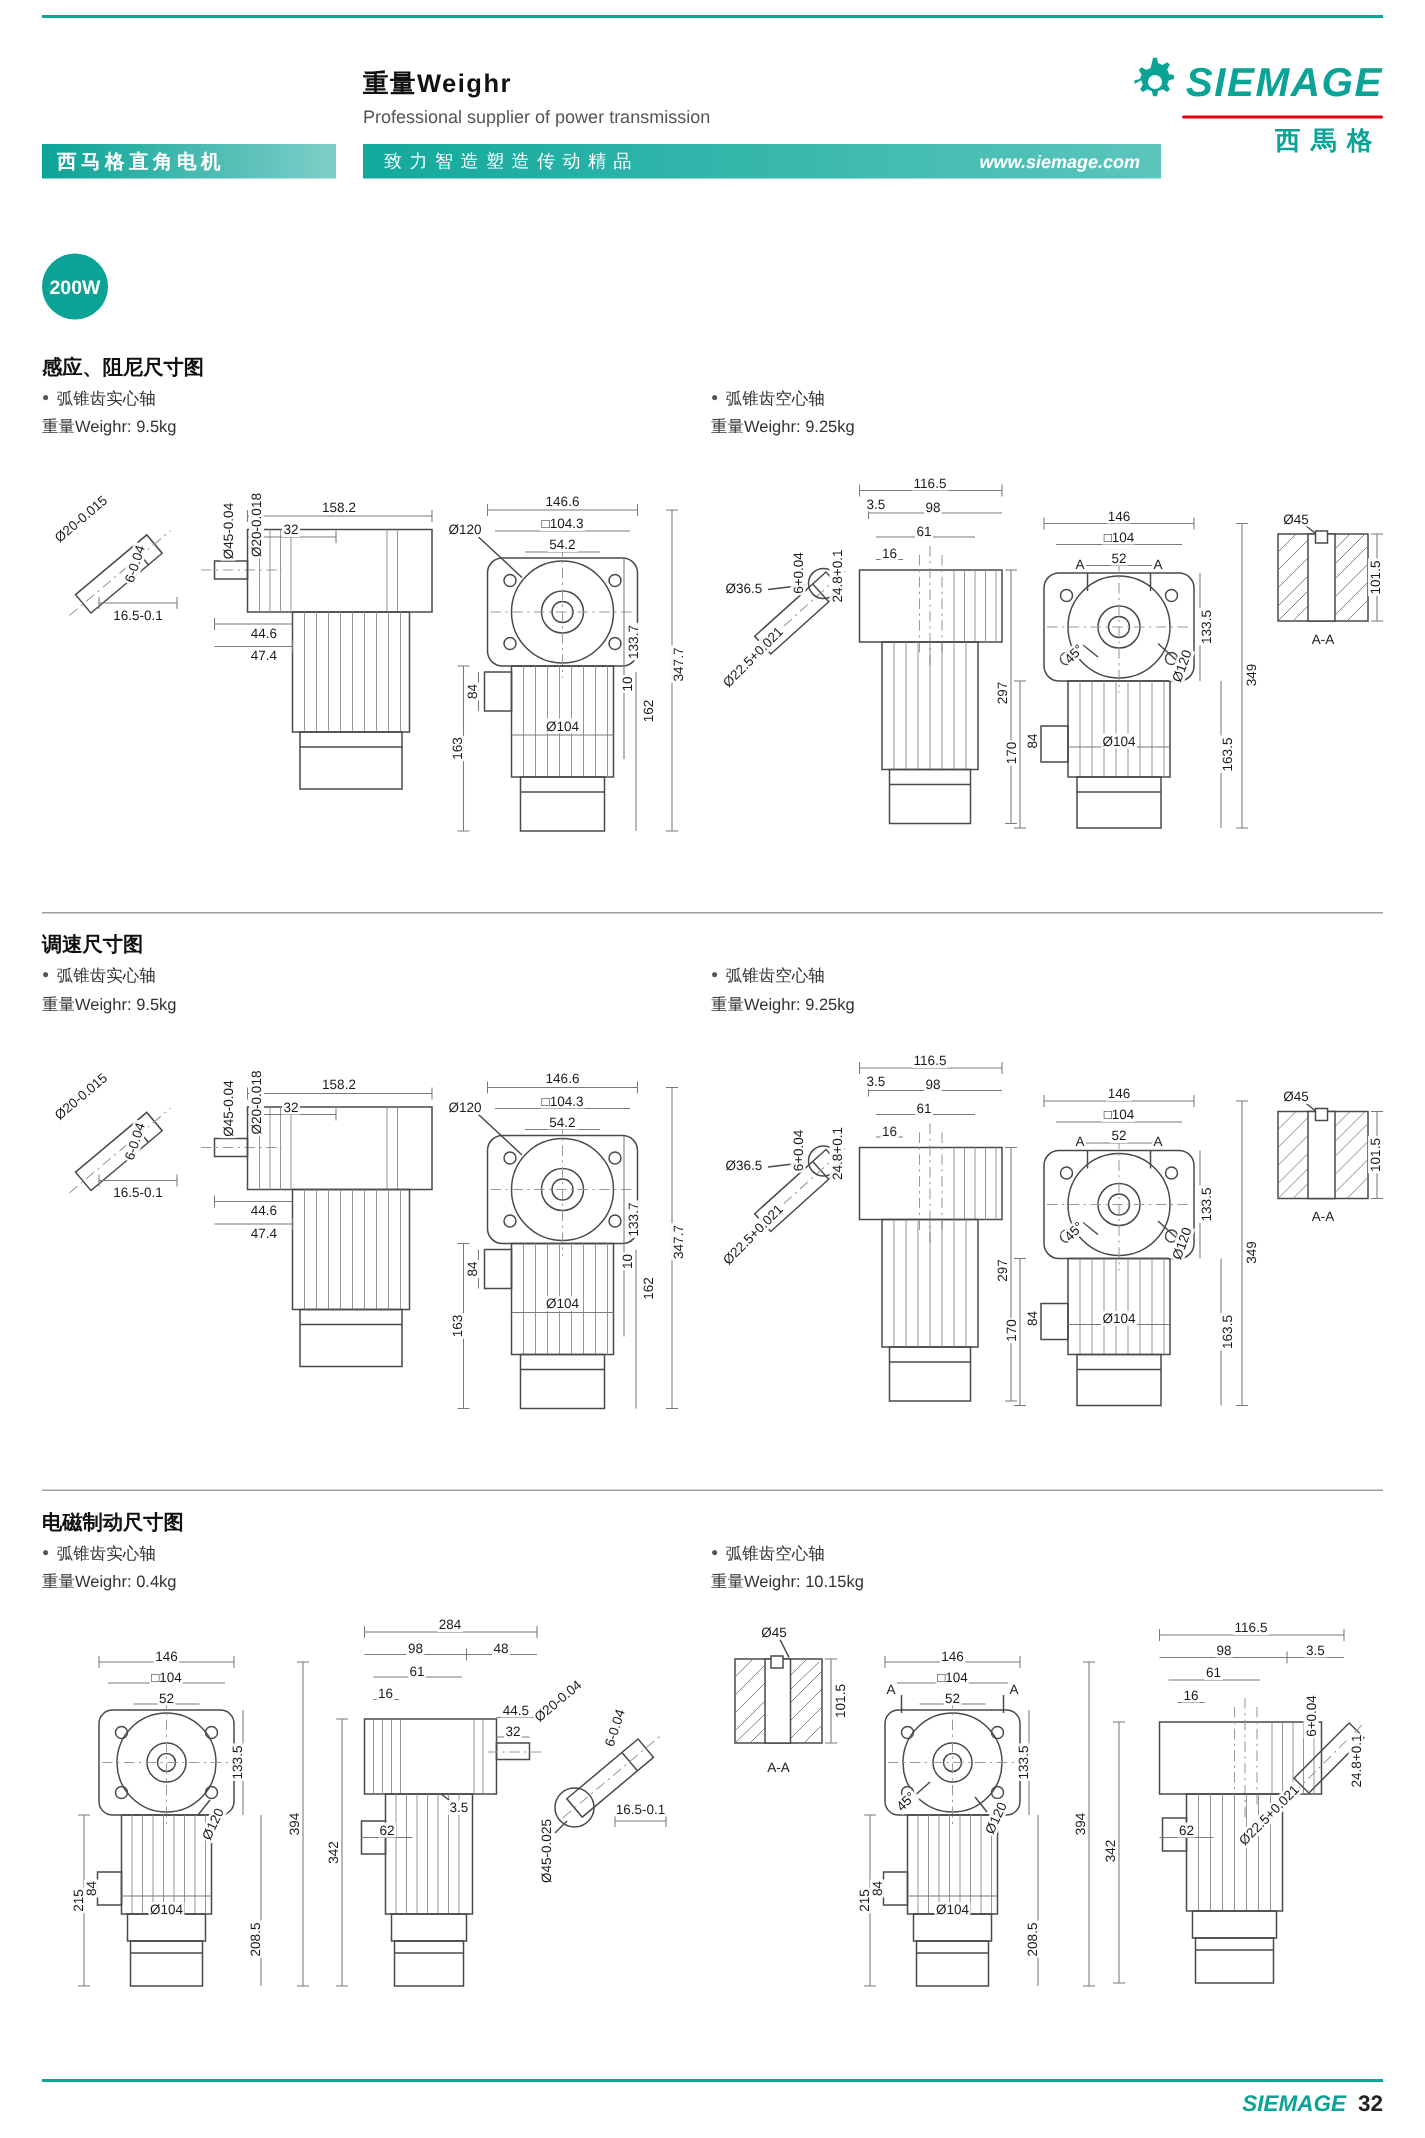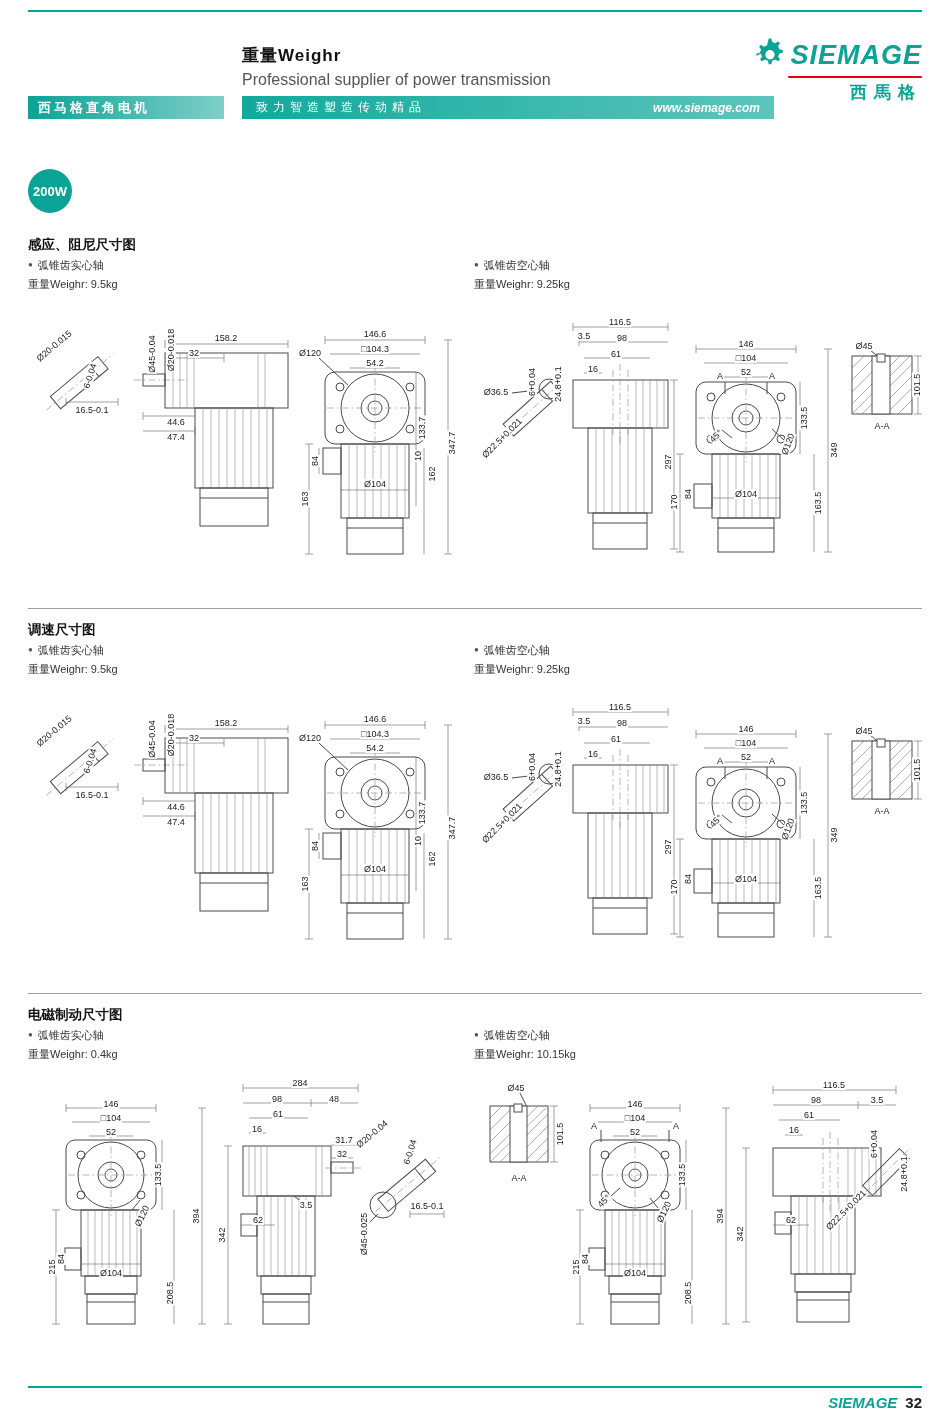--- a/index.html
+++ b/index.html
@@ -9,21 +9,21 @@
   .top-rule{height:2px;background:#0aa396;margin-bottom:12px}
 
   
   header{position:relative;height:112px}
   .series-line{position:absolute;left:0;top:6px;white-space:nowrap}
   .series-cn{font-size:40px;font-weight:bold;color:#0aa396;letter-spacing:2px}
   .series-suffix{font-size:21px;color:#e60012;font-weight:bold;margin-left:6px}
   .series-bar{position:absolute;left:0;top:72px;width:196px;height:23px;background:linear-gradient(90deg,#0aa396,#7ecfc8);color:#fff;font-size:13px;font-weight:bold;letter-spacing:3px;line-height:23px;padding-left:10px}
   .h-mid{position:absolute;left:214px;top:20px}
   .slogan-cn{font-size:17px;font-weight:bold;color:#111;letter-spacing:1px}
-  .slogan-en{font-size:16px;color:#555;margin-top:4px}
+  .slogan-en{font-size:12px;color:#555;margin-top:4px}
   .h-banner{position:absolute;left:214px;top:72px;width:532px;height:23px;background:linear-gradient(90deg,#12a99c,#5cc5bc);color:#fff;display:flex;align-items:center;justify-content:space-between;padding:0 14px;font-size:12px}
   .h-banner .txt{letter-spacing:5px}
   .h-banner .site{font-weight:bold;font-style:italic;letter-spacing:0}
   .h-logo{position:absolute;right:0;top:12px;width:180px;text-align:right}
   .logo-row{display:flex;align-items:center;justify-content:flex-end;gap:3px}
   .brand{font-size:27px;font-weight:bold;font-style:italic;color:#0aa396;letter-spacing:1px}
   .brand-underline{height:2px;background:#e60012;margin:2px 0 3px 46px;border-radius:2px}
   .brand-cn{font-size:17px;font-weight:bold;color:#0aa396;letter-spacing:7px}
 
   
@@ -507,21 +507,21 @@
         <span class="dim" style="left: 168px; top: 148px; transform: translate(-50%, -50%) rotate(-90deg);">394</span>
         <span class="dim" style="left: 24px; top: 199px; transform: translate(-50%, -50%) rotate(-90deg);">215</span>
         <span class="dim" style="left: 33px; top: 191px; transform: translate(-50%, -50%) rotate(-90deg);">84</span>
         <span class="dim" style="left: 83px; top: 205px; transform: translate(-50%, -50%) rotate(0deg);">Ø104</span>
         <span class="dim" style="left: 142px; top: 225px; transform: translate(-50%, -50%) rotate(-90deg);">208.5</span>
         <span class="dim" style="left: 272px; top: 15px; transform: translate(-50%, -50%) rotate(0deg);">284</span>
         <span class="dim" style="left: 249px; top: 31px; transform: translate(-50%, -50%) rotate(0deg);">98</span>
         <span class="dim" style="left: 306px; top: 31px; transform: translate(-50%, -50%) rotate(0deg);">48</span>
         <span class="dim" style="left: 250px; top: 46px; transform: translate(-50%, -50%) rotate(0deg);">61</span>
         <span class="dim" style="left: 229px; top: 61px; transform: translate(-50%, -50%) rotate(0deg);">16</span>
-        <span class="dim" style="left: 316px; top: 72px; transform: translate(-50%, -50%) rotate(0deg);">31.7</span>
+        <span class="dim" style="left: 316px; top: 72px; transform: translate(-50%, -50%) rotate(0deg);">44.5</span>
         <span class="dim" style="left: 314px; top: 86px; transform: translate(-50%, -50%) rotate(0deg);">32</span>
         <span class="dim" style="left: 278px; top: 137px; transform: translate(-50%, -50%) rotate(0deg);">3.5</span>
         <span class="dim" style="left: 230px; top: 152px; transform: translate(-50%, -50%) rotate(0deg);">62</span>
         <span class="dim" style="left: 194px; top: 167px; transform: translate(-50%, -50%) rotate(-90deg);">342</span>
         <span class="dim" style="left: 344px; top: 66px; transform: translate(-50%, -50%) rotate(-40deg);">Ø20-0.04</span>
         <span class="dim" style="left: 382px; top: 84px; transform: translate(-50%, -50%) rotate(-72deg);">6-0.04</span>
         <span class="dim" style="left: 399px; top: 138px; transform: translate(-50%, -50%) rotate(0deg);">16.5-0.1</span>
         <span class="dim" style="left: 336px; top: 166px; transform: translate(-50%, -50%) rotate(-90deg);">Ø45-0.025</span>
         <span class="dim" style="left: 488px; top: 20px; transform: translate(-50%, -50%) rotate(0deg);">Ø45</span>
         <span class="dim" style="left: 532px; top: 66px; transform: translate(-50%, -50%) rotate(-90deg);">101.5</span>

